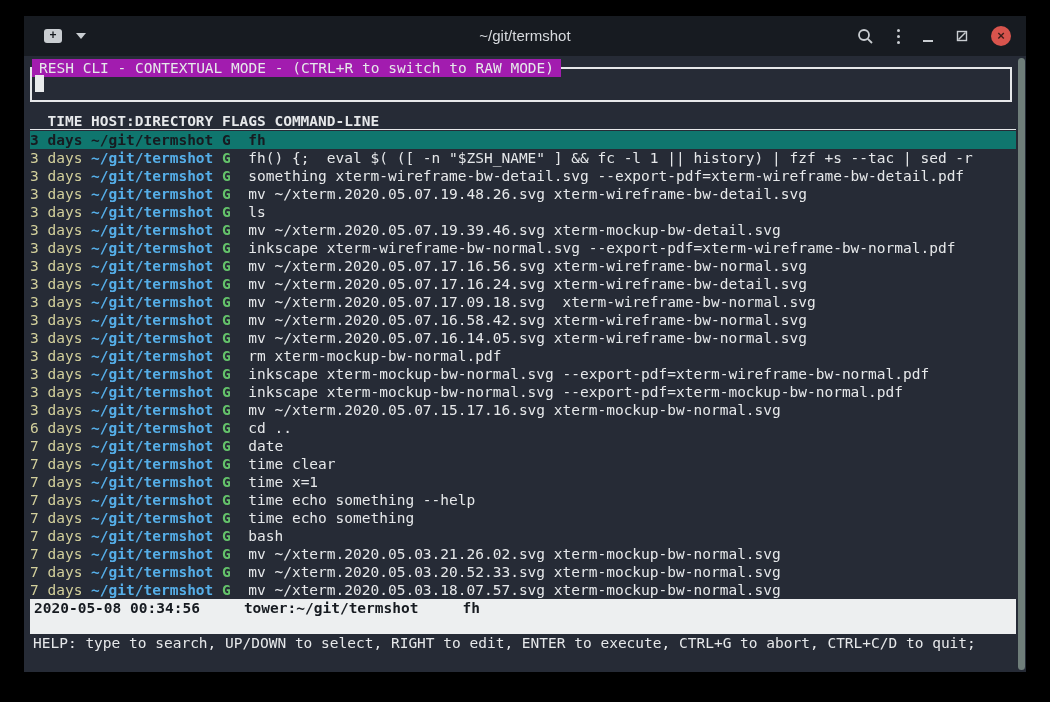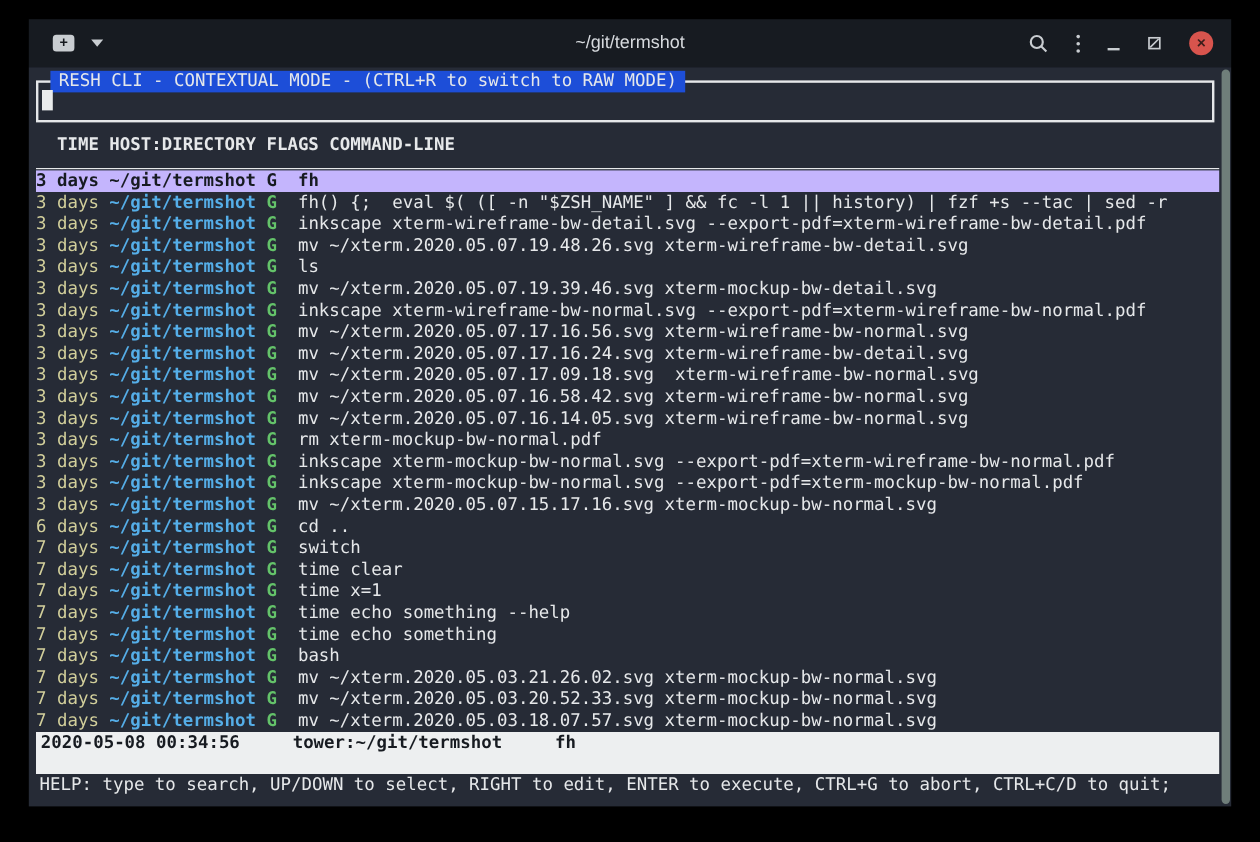--- a/index.html
+++ b/index.html
@@ -43,36 +43,36 @@
   .terminal {
     height:616px; background:#262b36; position:relative; overflow:hidden;
     box-sizing:border-box; padding-left:6px;
     color:#e6e8ea; font-size:14.5px; line-height:18px;
   }
   .frame {
     position:relative; height:31px; border:2px solid #e6e8ea;
     margin-top:11px; margin-right:14px;
   }
   .frame-title {
-    position:absolute; top:-10px; left:10px; background:#1d4ed8; padding:0 7px;
+    position:absolute; top:-10px; left:0; background:#a21caf; padding:0 7px;
     white-space:pre; color:#e6e8ea;
   }
   .cursor { position:absolute; left:3px; top:6px; width:9px; height:17px; background:#e9ebec; }
 
   .cols-header {
-    margin-top:10px; margin-right:10px; height:16px; padding-bottom:12px;
+    margin-top:10px; margin-right:10px; height:16px; padding-bottom:1px;
     white-space:pre; font-weight:bold; border-bottom:1px solid #e6e8ea;
   }
   .list { margin-top:1px; margin-right:10px; }
   .row { height:18px; white-space:pre; overflow:hidden; }
   .row .t { color:#d2cf9b; }
   .row .h { color:#55aee8; font-weight:bold; }
   .row .f { color:#64c36a; font-weight:bold; }
   .row .c { color:#e6e8ea; }
-  .row.selected { background:#c4b5fd; }
+  .row.selected { background:#0f766e; }
   .row.selected span { color:#171b21; font-weight:bold; }
 
   .statusbar {
     height:35px; margin-right:10px; background:#edeff0; color:#171b21;
     font-weight:bold; white-space:pre; padding-left:4px;
   }
   .statusbar .loc { margin-left:44px; }
   .statusbar .query { margin-left:44px; }
   .helpline { height:32px; white-space:pre; padding-left:3px; color:#e6e8ea; }
 
@@ -123,21 +123,21 @@
     </div>
 
     <div class="cols-header">  TIME HOST:DIRECTORY FLAGS COMMAND-LINE</div>
 
     <div class="list">
 
   <div class="row selected"><span class="t">3 days </span><span class="h">~/git/termshot </span><span class="f">G  </span><span class="c">fh</span></div>
 
   <div class="row"><span class="t">3 days </span><span class="h">~/git/termshot </span><span class="f">G  </span><span class="c">fh() {;  eval $( ([ -n "$ZSH_NAME" ] &amp;&amp; fc -l 1 || history) | fzf +s --tac | sed -r</span></div>
 
-  <div class="row"><span class="t">3 days </span><span class="h">~/git/termshot </span><span class="f">G  </span><span class="c">inkscape xterm-wireframe-bw-detail.svg --export-pdf=xterm-wireframe-bw-detail.pdf</span></div>
+  <div class="row"><span class="t">3 days </span><span class="h">~/git/termshot </span><span class="f">G  </span><span class="c">something xterm-wireframe-bw-detail.svg --export-pdf=xterm-wireframe-bw-detail.pdf</span></div>
 
   <div class="row"><span class="t">3 days </span><span class="h">~/git/termshot </span><span class="f">G  </span><span class="c">mv ~/xterm.2020.05.07.19.48.26.svg xterm-wireframe-bw-detail.svg</span></div>
 
   <div class="row"><span class="t">3 days </span><span class="h">~/git/termshot </span><span class="f">G  </span><span class="c">ls</span></div>
 
 
   <div class="row"><span class="t">3 days </span><span class="h">~/git/termshot </span><span class="f">G  </span><span class="c">mv ~/xterm.2020.05.07.19.39.46.svg xterm-mockup-bw-detail.svg</span></div>
 
   <div class="row"><span class="t">3 days </span><span class="h">~/git/termshot </span><span class="f">G  </span><span class="c">inkscape xterm-wireframe-bw-normal.svg --export-pdf=xterm-wireframe-bw-normal.pdf</span></div>
 
@@ -154,21 +154,21 @@
   <div class="row"><span class="t">3 days </span><span class="h">~/git/termshot </span><span class="f">G  </span><span class="c">rm xterm-mockup-bw-normal.pdf</span></div>
 
   <div class="row"><span class="t">3 days </span><span class="h">~/git/termshot </span><span class="f">G  </span><span class="c">inkscape xterm-mockup-bw-normal.svg --export-pdf=xterm-wireframe-bw-normal.pdf</span></div>
 
   <div class="row"><span class="t">3 days </span><span class="h">~/git/termshot </span><span class="f">G  </span><span class="c">inkscape xterm-mockup-bw-normal.svg --export-pdf=xterm-mockup-bw-normal.pdf</span></div>
 
   <div class="row"><span class="t">3 days </span><span class="h">~/git/termshot </span><span class="f">G  </span><span class="c">mv ~/xterm.2020.05.07.15.17.16.svg xterm-mockup-bw-normal.svg</span></div>
 
   <div class="row"><span class="t">6 days </span><span class="h">~/git/termshot </span><span class="f">G  </span><span class="c">cd ..</span></div>
 
-  <div class="row"><span class="t">7 days </span><span class="h">~/git/termshot </span><span class="f">G  </span><span class="c">switch</span></div>
+  <div class="row"><span class="t">7 days </span><span class="h">~/git/termshot </span><span class="f">G  </span><span class="c">date</span></div>
 
   <div class="row"><span class="t">7 days </span><span class="h">~/git/termshot </span><span class="f">G  </span><span class="c">time clear</span></div>
 
   <div class="row"><span class="t">7 days </span><span class="h">~/git/termshot </span><span class="f">G  </span><span class="c">time x=1</span></div>
 
   <div class="row"><span class="t">7 days </span><span class="h">~/git/termshot </span><span class="f">G  </span><span class="c">time echo something --help</span></div>
 
   <div class="row"><span class="t">7 days </span><span class="h">~/git/termshot </span><span class="f">G  </span><span class="c">time echo something</span></div>
 
   <div class="row"><span class="t">7 days </span><span class="h">~/git/termshot </span><span class="f">G  </span><span class="c">bash</span></div>

